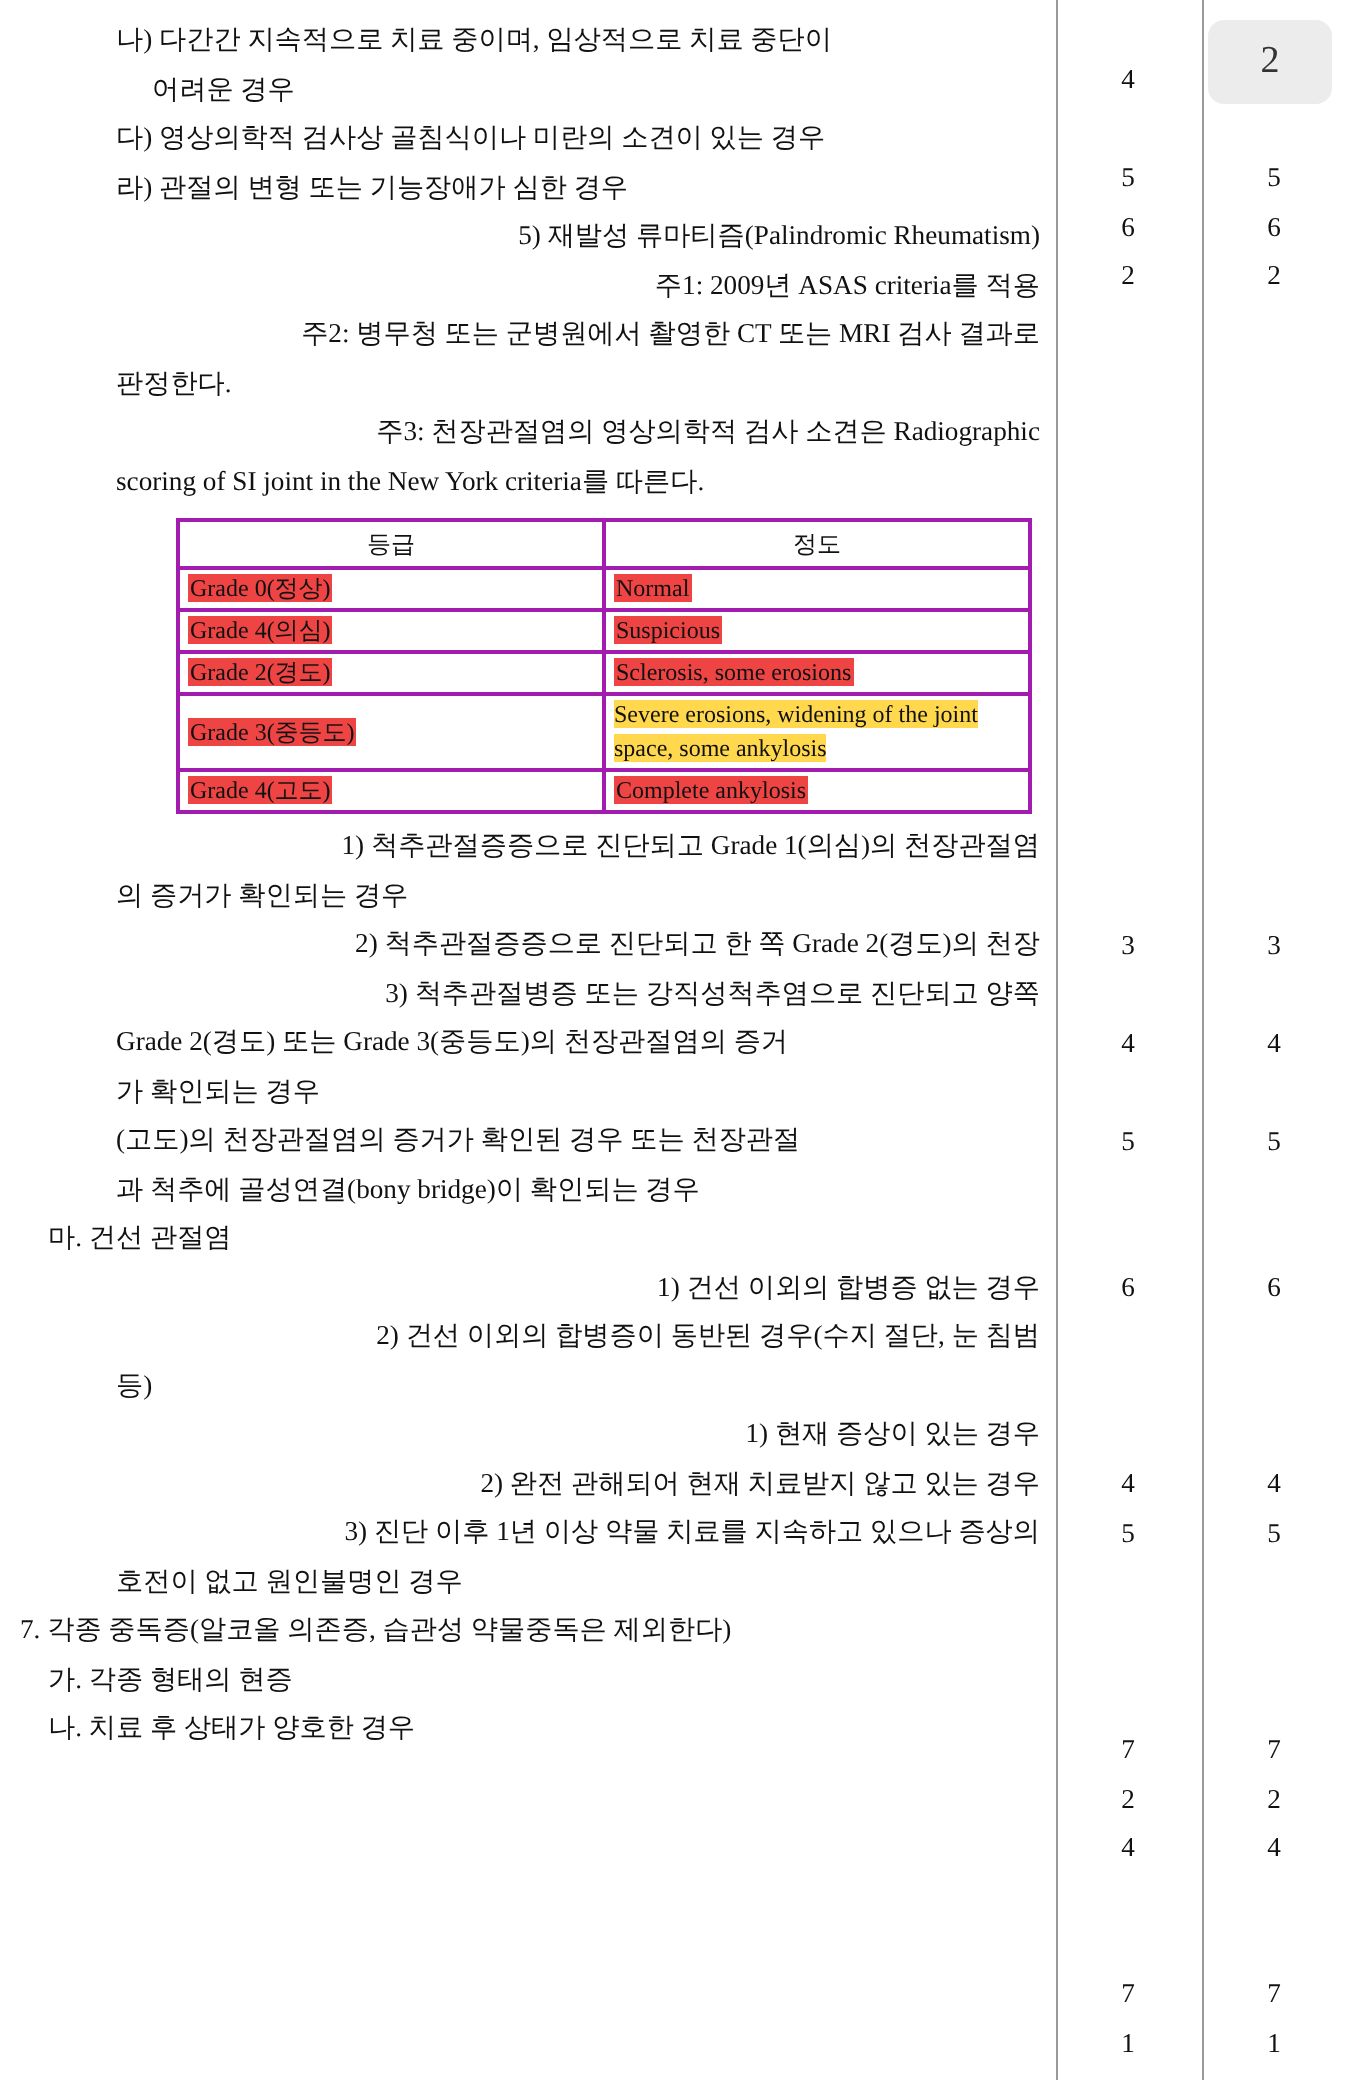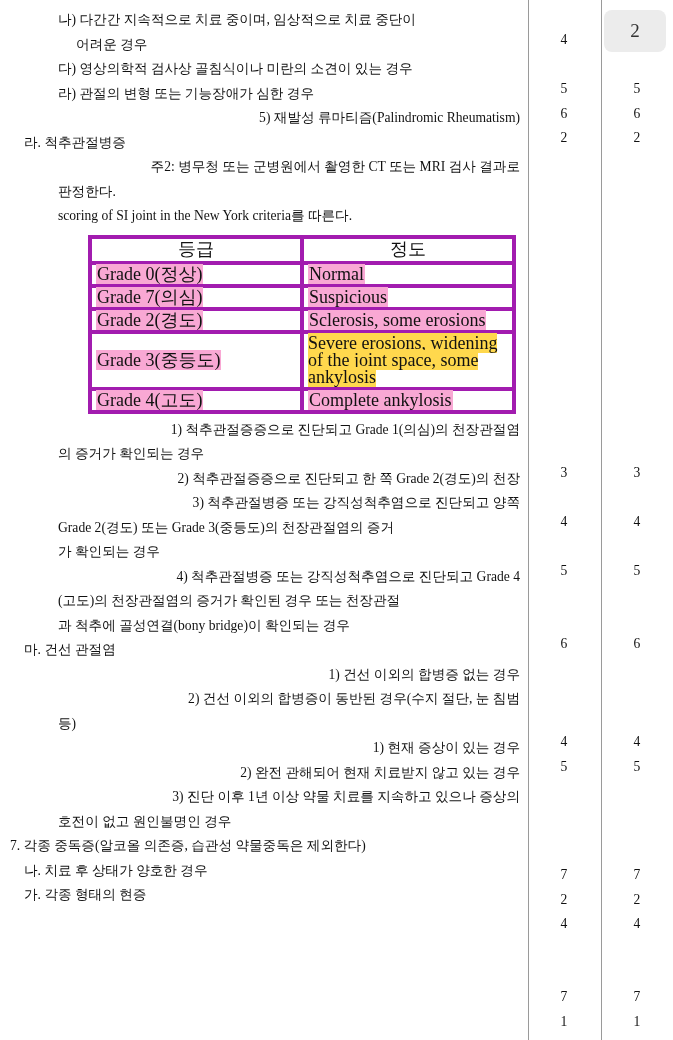--- a/index.html
+++ b/index.html
@@ -87,35 +87,35 @@
   }
 
   
   .grade-table {
     margin: 6px 0 4px 78px;
     border-collapse: collapse;
     width: 428px;
     table-layout: fixed;
   }
   .grade-table th, .grade-table td {
-    border: 4px solid #a21caf;
-    font-size: 18px;
+    border: 2px solid #a21caf;
+    font-size: 12px;
     line-height: 17px;
     padding: 1px 4px;
     vertical-align: middle;
   }
   .grade-table th {
     font-weight: normal;
     text-align: center;
     height: 20px;
   }
   .grade-table td.c-left { width: 175px; }
   .grade-table td .hl, .grade-table th .hl { display: inline; }
   .hl {
-    background: #f9a8d4;
+    background: #ef4444;
     padding: 0 1px;
   }
   .hl-block {
     background: #ffd84d;
     display: inline;
     box-decoration-break: clone;
     -webkit-box-decoration-break: clone;
   }
   .row-tall td { height: 34px; }
 </style>
@@ -141,48 +141,49 @@
     </div>
 
     <div class="row">
       <div class="line i3">라) 관절의 변형 또는 기능장애가 심한 경우</div>
     </div>
 
     <div class="row">
       <div class="line i2">5) 재발성 류마티즘(Palindromic Rheumatism)</div>
     </div>
 
-    <div class="row">
-      <div class="line i1">라. 척추관절병증</div>
-    </div>
-
+
+    <div class="row">
+      <div class="line i2">주1: 2009년 ASAS criteria를 적용</div>
+    </div>
 
     <div class="row">
       <div class="line i2">주2: 병무청 또는 군병원에서 촬영한 CT 또는 MRI 검사 결과로</div>
       <div class="line i3">판정한다.</div>
     </div>
 
     <div class="row">
+      <div class="line i2">주3: 천장관절염의  영상의학적  검사  소견은  Radiographic</div>
       <div class="line i3">scoring  of  SI  joint  in  the  New  York  criteria를 따른다.</div>
     </div>
 
     <table class="grade-table">
       <thead>
         <tr>
           <th class="c-left">등급</th>
           <th>정도</th>
         </tr>
       </thead>
       <tbody>
         <tr>
           <td class="c-left"><span class="hl">Grade 0(정상)</span></td>
           <td><span class="hl">Normal</span></td>
         </tr>
         <tr>
-          <td class="c-left"><span class="hl">Grade 7(의심)</span></td>
+          <td class="c-left"><span class="hl">Grade 4(의심)</span></td>
           <td><span class="hl">Suspicious</span></td>
         </tr>
         <tr>
           <td class="c-left"><span class="hl">Grade 2(경도)</span></td>
           <td><span class="hl">Sclerosis, some erosions</span></td>
         </tr>
         <tr class="row-tall">
           <td class="c-left"><span class="hl">Grade 3(중등도)</span></td>
           <td><span class="hl-block">Severe erosions, widening of the joint space, some ankylosis</span></td>
         </tr>
@@ -202,21 +203,20 @@
       <div class="line i2">2) 척추관절증증으로 진단되고 한 쪽 Grade 2(경도)의 천장</div>
     </div>
 
     <div class="row">
       <div class="line i2">3)  척추관절병증  또는  강직성척추염으로  진단되고  양쪽</div>
       <div class="line i3">Grade 2(경도) 또는 Grade 3(중등도)의 천장관절염의 증거</div>
       <div class="line i3">가 확인되는 경우</div>
     </div>
 
     <div class="row">
-      <div class="line i2">4) 척추관절병증 또는 강직성척추염으로 진단되고 Grade 4</div>
       <div class="line i3">(고도)의 천장관절염의 증거가 확인된 경우 또는 천장관절</div>
       <div class="line i3">과 척추에 골성연결(bony bridge)이 확인되는 경우</div>
     </div>
 
     <div class="row">
       <div class="line i1">마. 건선 관절염</div>
     </div>
 
     <div class="row">
       <div class="line i2">1) 건선 이외의 합병증 없는 경우</div>
@@ -239,25 +239,25 @@
     <div class="row">
       <div class="line i2">3) 진단 이후 1년 이상 약물 치료를 지속하고 있으나 증상의</div>
       <div class="line i3">호전이 없고 원인불명인 경우</div>
     </div>
 
     <div class="row">
       <div class="line i0">7. 각종 중독증(알코올 의존증, 습관성 약물중독은 제외한다)</div>
     </div>
 
     <div class="row">
+      <div class="line i1">가. 각종 형태의 현증</div>
+    </div>
+
+    <div class="row">
       <div class="line i1">나. 치료 후 상태가 양호한 경우</div>
-    </div>
-
-    <div class="row">
-      <div class="line i1">가. 각종 형태의 현증</div>
     </div>
 
   </div>
 
   <div class="num numA" style="top:28px;">4</div>
 
   <div class="num numA" style="top:77px;">5</div>
   <div class="num numB" style="top:77px;">5</div>
 
   <div class="num numA" style="top:101.5px;">6</div>

